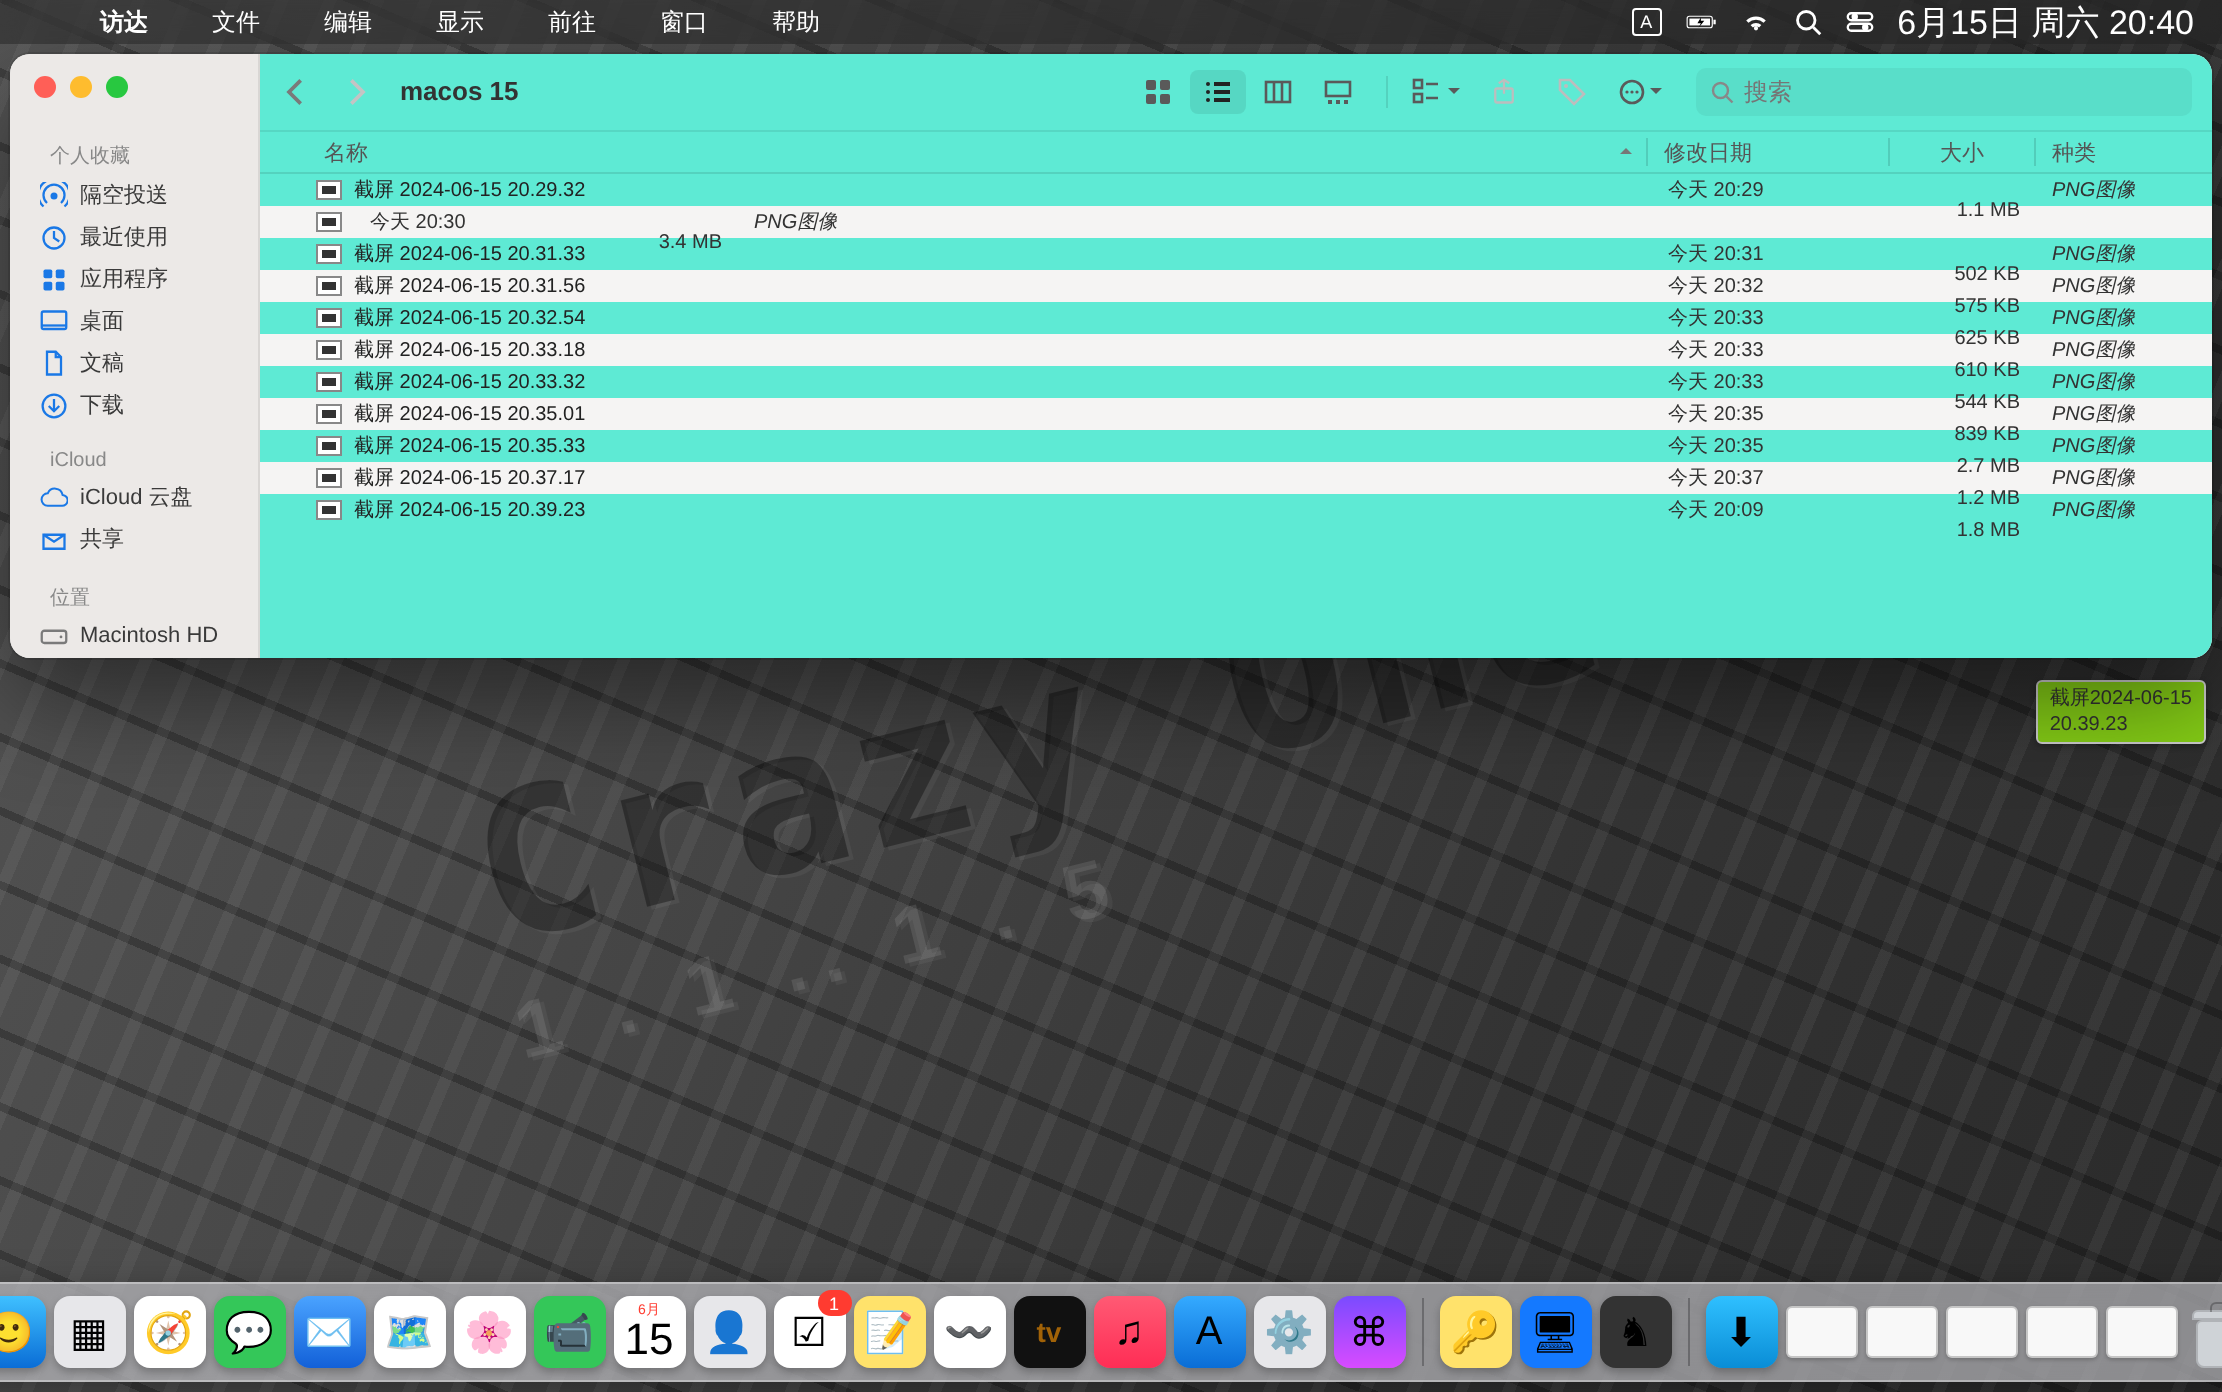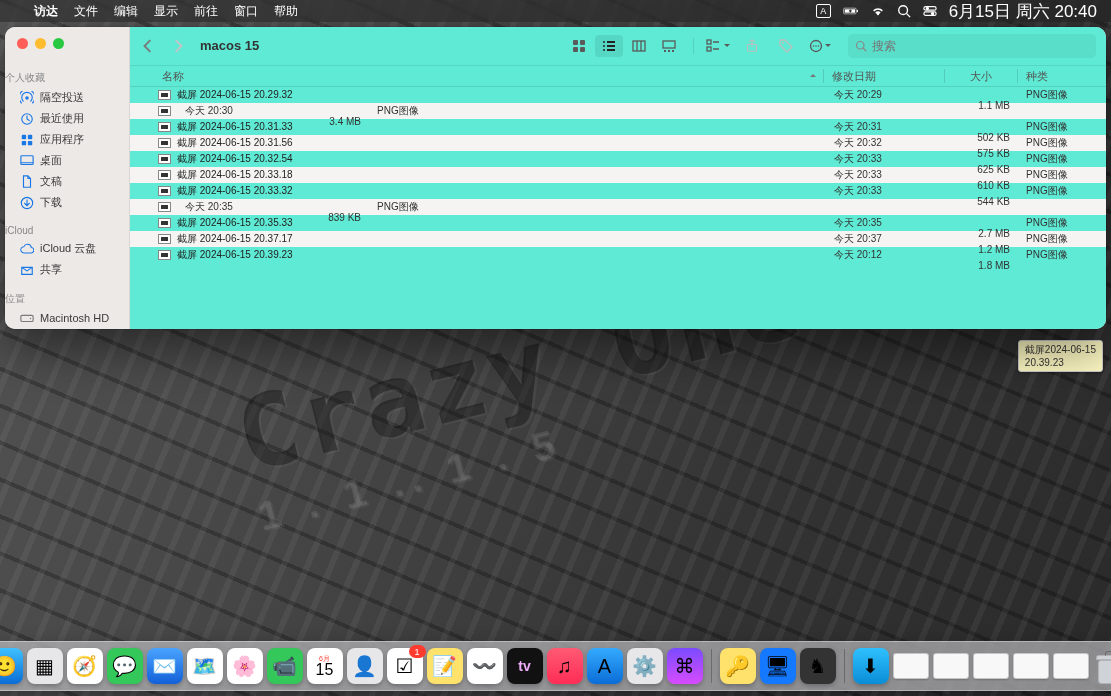--- a/index.html
+++ b/index.html
@@ -18,30 +18,30 @@
   transform: rotate(-2deg);
 }
 .wallpaper .crazy {
   position:absolute; left:50%; top:55%; transform: translate(-50%,-50%) rotate(-14deg);
   font-family: monospace; font-size:100px; font-weight:bold; letter-spacing:4px;
   color:rgba(0,0,0,0.35); text-shadow: 2px 2px 0 rgba(255,255,255,0.05);
   white-space:nowrap;
 }
 .wallpaper .crazy span { display:block; font-size:40px; letter-spacing:8px; color:rgba(255,255,255,0.1); }
 
-.file-tooltip { position:absolute; right:8px; top:340px; background:#fef9c3; border:1px solid #ccc;
+.file-tooltip { position:absolute; right:8px; top:340px; background:#84cc16; border:1px solid #ccc;
   border-radius:3px; padding:2px 6px; font-size:10px; line-height:1.3; color:#333;
   box-shadow: 0 1px 3px rgba(0,0,0,.3);}
 .file-tooltip div{white-space:nowrap;}
 
 
 .menubar { position: absolute; top:0; left:0; right:0; height:22px;
   background: rgba(30,30,30,0.45); backdrop-filter: blur(10px);
   display:flex; align-items:center; color:#fff; font-size:12px; z-index:20;}
-.menubar .left { display:flex; align-items:center; gap:0; padding-left:10px; }
+.menubar .left { display:flex; align-items:center; gap:16px; padding-left:10px; }
 .menubar .left > * { padding: 0 8px; line-height:22px; cursor:default; }
 .menubar .apple { font-size:14px; }
 .menubar .appname { font-weight:600; }
 .menubar .right { margin-left:auto; display:flex; align-items:center; gap:12px; padding-right:14px;}
 .menubar .right .icon { display:flex; align-items:center; }
 .menubar .right .date { font-size:17px; }
 .menubar .inputbox { border:1px solid #fff; border-radius:2px; width:15px; height:14px; display:flex;align-items:center;justify-content:center;font-size:9px;}
 .menubar svg { display:block; }
 
 
@@ -49,21 +49,21 @@
   background: #ffffff; border-radius:10px;
   box-shadow: 0 20px 50px rgba(0,0,0,.45), 0 0 0 1px rgba(0,0,0,.1);
   display:flex; overflow:hidden; z-index:15;}
 
 
 .sidebar { width:125px; height:100%; background: rgba(232,228,226,0.82);
   border-right:1px solid rgba(0,0,0,0.08); padding-top:10px; font-size:11px; color:#4a4a4a; overflow-y:auto;}
 .traffic { display:flex; gap:7px; padding-left:12px; height:12px; align-items:center; margin-bottom:18px;}
 .traffic span{ width:11px;height:11px;border-radius:50%; }
 .traffic .r{background:#ff5f57;} .traffic .y{background:#febc2e;} .traffic .g{background:#28c840;}
-.side-group-title{ font-size:10px; color:#888; padding:4px 0 2px; font-weight:500;}
+.side-group-title{ font-size:10px; color:#888; padding:4px 20px 2px; font-weight:500;}
 .side-item{ display:flex; align-items:center; gap:6px; padding:3px 10px; border-radius:4px; margin:0 4px; cursor:default; color:#3a3a3a;}
 .side-item .ic { width:15px; display:flex; justify-content:center; color:#1a78e6;}
 .side-item .ic.gray{color:#7a7a7a;}
 
 
 .main { flex:1; display:flex; flex-direction:column; background:#5eead4;}
 .toolbar{ height:38px; display:flex; align-items:center; padding:0 10px 0 6px; gap:6px; border-bottom:1px solid rgba(0,0,0,.0);}
 .navbtn{ width:24px; height:24px; display:flex; align-items:center; justify-content:center; color:#7a7a7a; border-radius:5px; }
 .toolbar .title{ font-size:13px; font-weight:600; color:#333; margin-left:4px;}
 .toolbar .spacer{ flex:1; }
@@ -85,21 +85,21 @@
 
 
 .filelist{ flex:1; overflow:auto;}
 .row{ height:16px; display:flex; align-items:center; font-size:10px; color:#222; padding-left:28px;}
 .row:nth-child(even){ background:#f5f4f3;}
 .row .thumb{ width:13px; height:10px; border:1px solid #888; background:#fff; margin-right:6px; position:relative;}
 .row .thumb::after{content:"";position:absolute;inset:2px;background:#333;}
 .row .fname{ flex:1; padding-left:0; white-space:nowrap; overflow:hidden; text-overflow:ellipsis;}
 .row .fdate{ width:120px; padding:0 8px; color:#333;}
 .row .fsize{ width:72px; padding:0 8px; text-align:right; color:#333;margin-top:20px;}
-.row .fkind{ width:88px; padding:0 8px; color:#333;}
+.row .fkind{ width:88px; padding:0 8px; color:#333;font-style:italic;}
 
 
 .dock{ position:absolute; left:50%; bottom:5px; transform:translateX(-50%);
   height:50px; background:rgba(220,220,225,.55); border-radius:14px;
   box-shadow: inset 0 0 0 1px rgba(255,255,255,.35), 0 6px 20px rgba(0,0,0,.35);
   backdrop-filter: blur(20px);
   display:flex; align-items:center; padding:0 8px; gap:4px; z-index:10;}
 .dockicon{ width:36px; height:36px; border-radius:8px; display:flex; align-items:center; justify-content:center; font-size:20px; box-shadow: 0 2px 4px rgba(0,0,0,.25); }
 .dockicon.badge { position:relative;}
 .dockicon.badge::after{content:attr(data-badge);position:absolute;top:-3px;right:-3px;background:#ff3b30;color:#fff;font-size:9px;min-width:13px;height:13px;border-radius:7px;display:flex;align-items:center;justify-content:center;padding:0 2px;}
@@ -438,20 +438,21 @@
         </div>
         <div class="row">
           <span class="thumb"></span>
     <span class="fname">截屏 2024-06-15 20.33.32</span>
     <span class="fdate">今天 20:33</span>
     <span class="fsize">544 KB</span>
     <span class="fkind">PNG图像</span>
         </div>
         <div class="row">
           <span class="thumb"></span>
+    <span class="fname">截屏 2024-06-15 20.35.01</span>
     <span class="fdate">今天 20:35</span>
     <span class="fsize">839 KB</span>
     <span class="fkind">PNG图像</span>
         </div>
         <div class="row">
           <span class="thumb"></span>
     <span class="fname">截屏 2024-06-15 20.35.33</span>
     <span class="fdate">今天 20:35</span>
     <span class="fsize">2.7 MB</span>
     <span class="fkind">PNG图像</span>
@@ -459,46 +460,46 @@
         <div class="row">
           <span class="thumb"></span>
     <span class="fname">截屏 2024-06-15 20.37.17</span>
     <span class="fdate">今天 20:37</span>
     <span class="fsize">1.2 MB</span>
     <span class="fkind">PNG图像</span>
         </div>
         <div class="row">
           <span class="thumb"></span>
     <span class="fname">截屏 2024-06-15 20.39.23</span>
-    <span class="fdate">今天 20:12</span>
+    <span class="fdate">今天 20:09</span>
     <span class="fsize">1.8 MB</span>
     <span class="fkind">PNG图像</span>
         </div>
       </div>
   </div>
 </div>
 
 <div class="dock" id="dock">
     <div class="dockicon" style="background: linear-gradient(rgb(63, 192, 255), rgb(10, 109, 214));">🙂</div>
     <div class="dockicon" style="background: rgb(231, 231, 234);">▦</div>
     <div class="dockicon" style="background: rgb(255, 255, 255);">🧭</div>
     <div class="dockicon" style="background: rgb(52, 199, 89);">💬</div>
     <div class="dockicon" style="background: linear-gradient(rgb(74, 163, 255), rgb(18, 96, 216));">✉️</div>
     <div class="dockicon" style="background: rgb(255, 255, 255);">🗺️</div>
     <div class="dockicon" style="background: rgb(255, 255, 255);">🌸</div>
     <div class="dockicon" style="background: rgb(52, 199, 89);">📹</div>
     <div class="dockicon" style="background: rgb(255, 255, 255); flex-direction: column; font-size: 8px; color: rgb(255, 59, 48);">
       <div style="font-size:7px;line-height:1">6月</div>
-      <div style="font-size:16px;color:#000;font-weight:500;line-height:1">15</div>
+      <div style="font-size:22px;color:#000;font-weight:500;line-height:1">15</div>
     </div>
     <div class="dockicon" style="background: rgb(231, 231, 234);">👤</div>
     <div class="dockicon badge" data-badge="1" style="background: rgb(255, 255, 255);">☑︎</div>
     <div class="dockicon" style="background: rgb(255, 226, 107);">📝</div>
     <div class="dockicon" style="background: rgb(255, 255, 255);">〰️</div>
-    <div class="dockicon" style="background: rgb(17, 17, 17); color: #f0abfc; font-weight: 600; font-size: 14px;">tv</div>
+    <div class="dockicon" style="background: rgb(17, 17, 17); color: #a16207; font-weight: 600; font-size: 14px;">tv</div>
     <div class="dockicon" style="background: linear-gradient(rgb(255, 90, 116), rgb(255, 45, 85));">♫</div>
     <div class="dockicon" style="background: linear-gradient(rgb(52, 170, 255), rgb(10, 109, 214));">A</div>
     <div class="dockicon" style="background: rgb(231, 231, 234);">⚙️</div>
     <div class="dockicon" style="background: linear-gradient(rgb(122, 75, 255), rgb(216, 75, 255));">⌘</div>
     <div class="docksep"></div>
     <div class="dockicon" style="background: rgb(255, 226, 107);">🔑</div>
     <div class="dockicon" style="background: rgb(20, 121, 255);">🖥</div>
     <div class="dockicon" style="background: rgb(51, 51, 51);">♞</div>
     <div class="docksep"></div>
     <div class="dockicon" style="background: linear-gradient(rgb(47, 192, 255), rgb(10, 141, 214));">⬇︎</div>

